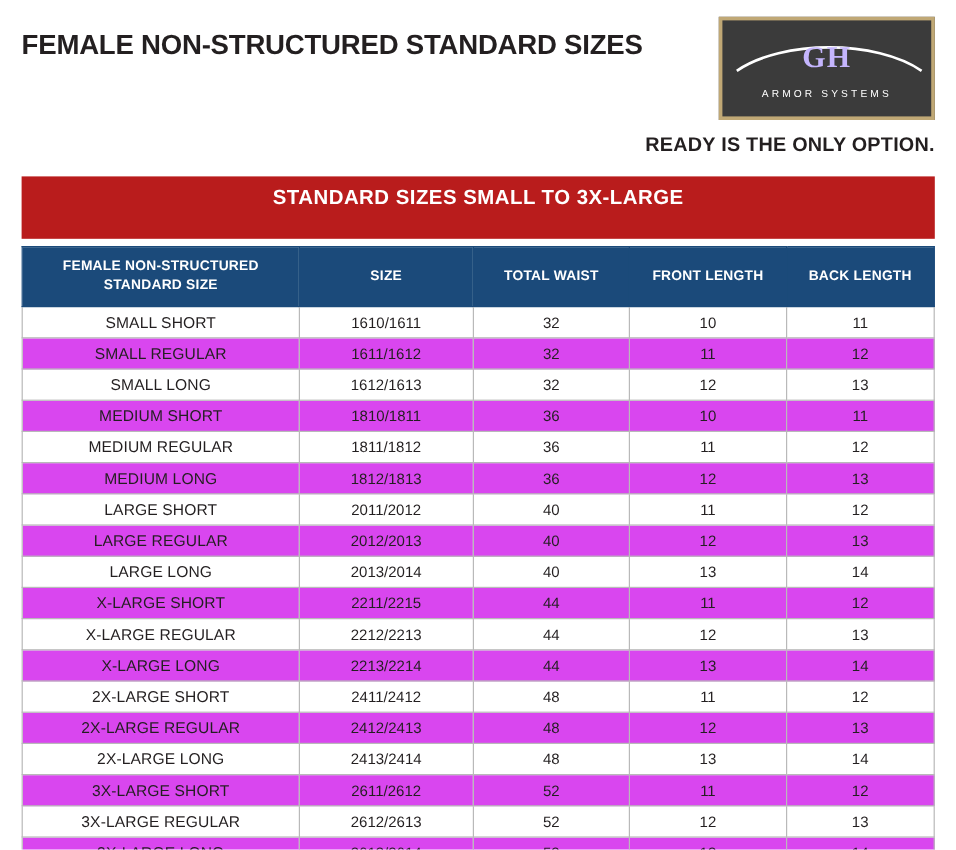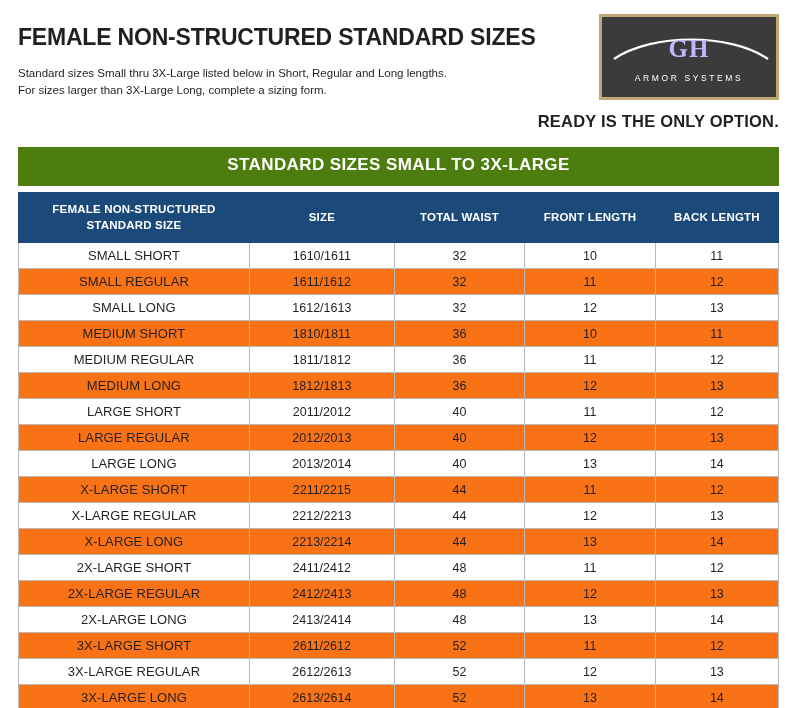--- a/index.html
+++ b/index.html
@@ -96,27 +96,27 @@
     letter-spacing: 0.2px;
     color: #231f20;
     white-space: nowrap;
   }
 
   
   .table-wrap {
     margin: 16px 18px 0 18px;
   }
   .banner {
-    background: #4d7c0f;
+    background: #b91c1c;
     color: #ffffff;
     text-align: center;
     font-size: 17px;
     font-weight: bold;
     letter-spacing: 0.4px;
-    padding: 8px 0 11px 0;
+    padding: 8px 0 24px 0;
   }
   table.sizes {
     width: 100%;
     border-collapse: collapse;
     table-layout: fixed;
     margin-top: 6px;
   }
   table.sizes th {
     background: #1b4a7a;
     color: #ffffff;
@@ -140,35 +140,31 @@
     text-align: center;
     padding: 5px 3px;
     color: #231f20;
   }
   table.sizes td.name {
     font-weight: normal;
     font-size: 13px;
     letter-spacing: 0.1px;
   }
   tr.even td { background: #ffffff; }
-  tr.odd td { background: #f97316; }
+  tr.odd td { background: #d946ef; }
 </style>
 </head>
 <body>
 
 <div class="page">
 
   <div class="header">
 
     <div class="header-left">
       <h1 class="doc-title">FEMALE NON-STRUCTURED STANDARD SIZES</h1>
-      <p class="doc-subtitle">
-        <span>Standard sizes Small thru 3X-Large listed below in Short, Regular and Long lengths.</span><br>
-        <span>For sizes larger than 3X-Large Long, complete a sizing form.</span>
-      </p>
     </div>
 
     <div class="header-right">
       <div class="logo-box">
         <svg class="logo-swoosh" viewBox="0 0 158 40">
           <path d="M2 28 C 40 2, 118 2, 156 28" stroke="#ffffff" stroke-width="2.2" fill="none"></path>
         </svg>
         <div class="logo-gh">GH</div>
         <div class="logo-sub">ARMOR SYSTEMS</div>
       </div>

